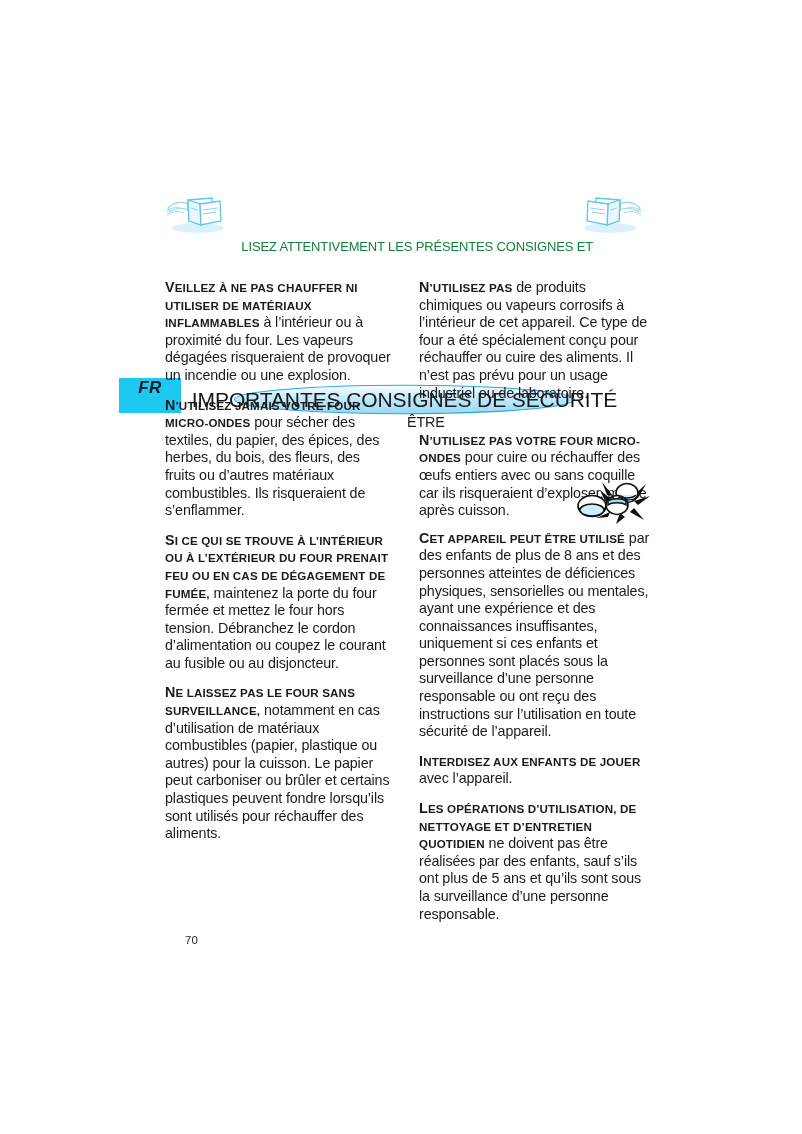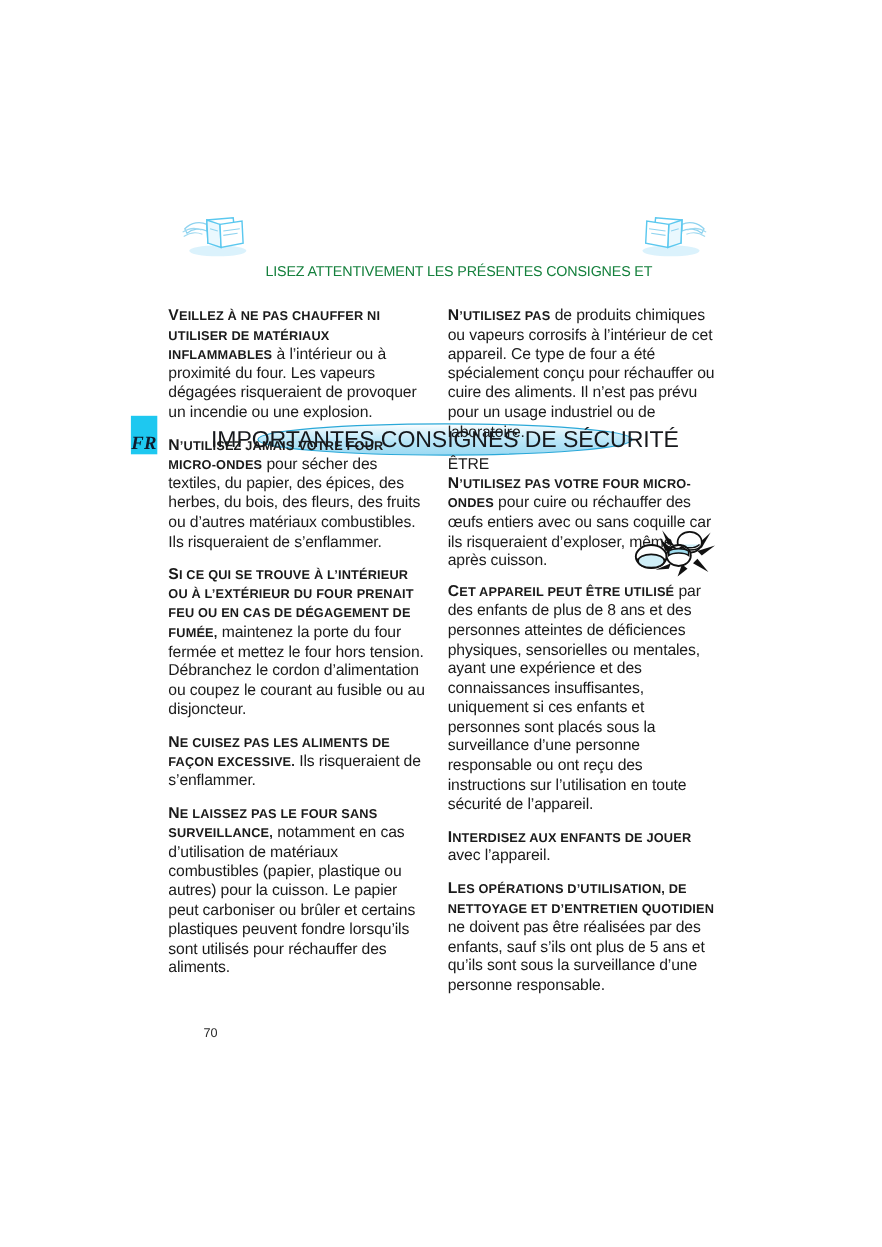--- a/index.html
+++ b/index.html
@@ -68,27 +68,26 @@
     letter-spacing: -0.15px;
     text-align: right;
   }
   #intro-heading .l2 { display: block; }
 
   
   #fr-tab {
     position: absolute;
     left: 119px;
     top: 378px;
-    width: 24px;
+    width: 62px;
     height: 35px;
     background: #1ec8f0;
     display: flex;
-    align-items: flex-end;
+    align-items: flex-start;
     justify-content: center;
-    font-family: Liberation Serif, serif;
   }
   #fr-tab-label {
     font-style: italic;
     font-weight: bold;
     font-size: 17px;
     color: #0e1b2e;
     letter-spacing: 0.3px;
   }
 
   
@@ -96,21 +95,21 @@
     position: absolute;
     top: 279px;
     font-size: 14.3px;
     line-height: 17.6px;
     color: #1a1a1a;
     letter-spacing: -0.12px;
   }
   #col-left  { left: 153px; width: 238px; }
   #col-right { left: 407px; width: 243px; }
 
-  .para { margin: 0 0 12px 0; }
+  .para { margin: 0 0 12px 12px; }
   .para.tight { margin-bottom: 10px; }
 
   
   .lead {
     font-weight: bold;
     font-size: 11.6px;
     text-transform: uppercase;
     letter-spacing: 0.15px;
   }
   .lead .cap {
@@ -206,23 +205,20 @@
   </p>
 
   <p class="para">
     <span class="lead"><span class="cap">N</span><span>’UTILISEZ JAMAIS VOTRE FOUR MICRO-ONDES</span></span><span> pour sécher des textiles, du papier, des épices, des herbes, du bois, des fleurs, des fruits ou d’autres matériaux combustibles. Ils risqueraient de s’enflammer.</span>
   </p>
 
   <p class="para">
     <span class="lead"><span class="cap">S</span><span>I CE QUI SE TROUVE À L’INTÉRIEUR OU À L’EXTÉRIEUR DU FOUR PRENAIT FEU OU EN CAS DE DÉGAGEMENT DE FUMÉE,</span></span><span> maintenez la porte du four fermée et mettez le four hors tension. Débranchez le cordon d’alimentation ou coupez le courant au fusible ou au disjoncteur.</span>
   </p>
 
-  <p class="para">
-    <span class="lead"><span class="cap">N</span><span>E CUISEZ PAS LES ALIMENTS DE FAÇON EXCESSIVE.</span></span><span>  Ils risqueraient de s’enflammer.</span>
-  </p>
 
   <p class="para">
     <span class="lead"><span class="cap">N</span><span>E LAISSEZ PAS LE FOUR SANS SURVEILLANCE,</span></span><span>  notamment en cas d’utilisation de matériaux combustibles (papier, plastique ou autres) pour la cuisson. Le papier peut carboniser ou brûler et certains plastiques peuvent fondre lorsqu’ils sont utilisés pour réchauffer des aliments.</span>
   </p>
 </div>
 
 <div class="column" id="col-right">
 
   <p class="para">
     <span class="lead"><span class="cap">N</span><span>’UTILISEZ PAS</span></span><span> de produits chimiques ou vapeurs corrosifs à l’intérieur de cet appareil. Ce type de four a été spécialement conçu pour réchauffer ou cuire des aliments. Il n’est pas prévu pour un usage industriel ou de laboratoire.</span>

